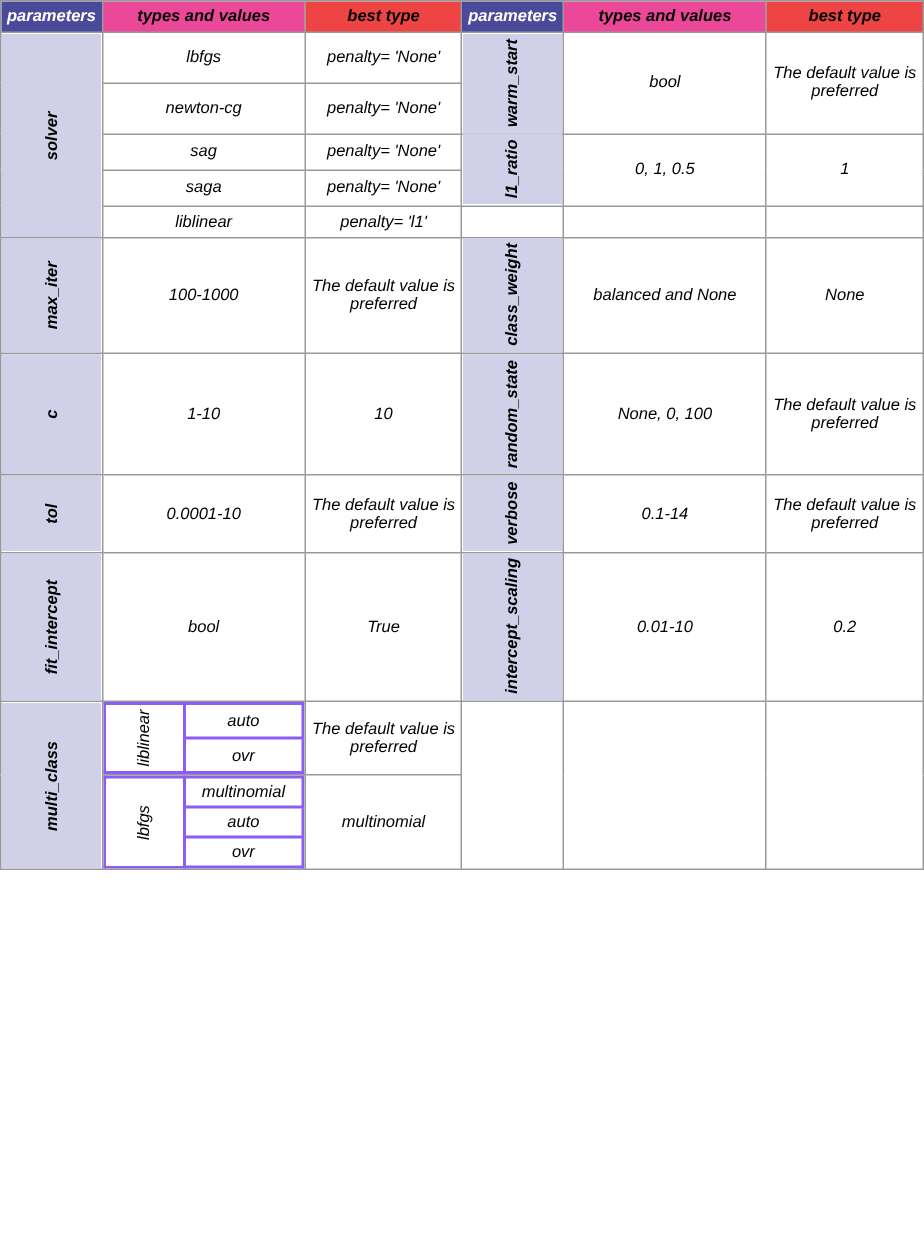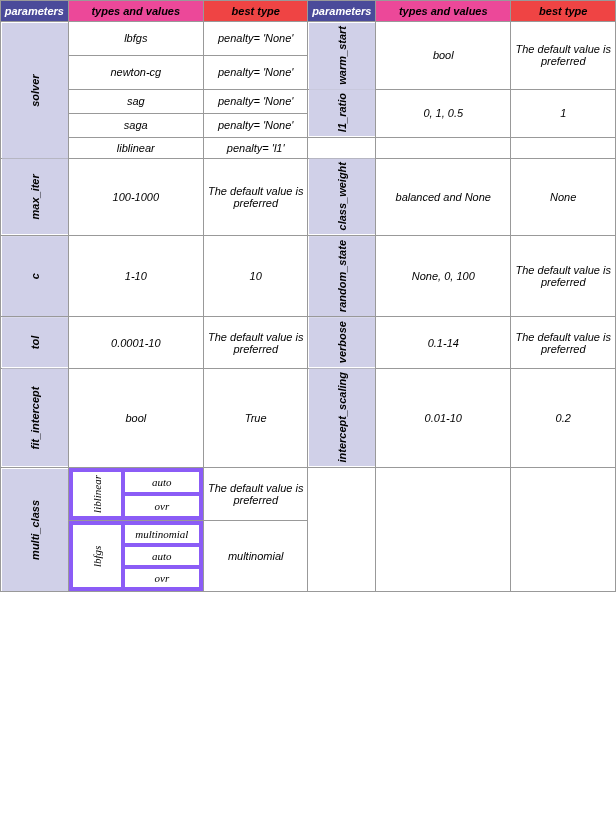--- a/index.html
+++ b/index.html
@@ -67,25 +67,24 @@
       background-color: #ef4444;
       color: #000;
       font-style: italic;
       font-weight: bold;
     }
     .sub-table {
       width: 100%;
       border-collapse: collapse;
     }
     .sub-table td {
-      border: 4px solid #8b5cf6;
+      border: 2px solid #8b5cf6;
       padding: 3px;
       font-style: italic;
       font-size: 11px;
-      font-family: Liberation Serif, serif;
     }
     .empty-cell {
       background: #fff;
     }
     
     col.c-param { width: 55px; }
     col.c-types { width: 110px; }
     col.c-best  { width: 85px; }
     col.c-param2 { width: 55px; }
     col.c-types2 { width: 110px; }

